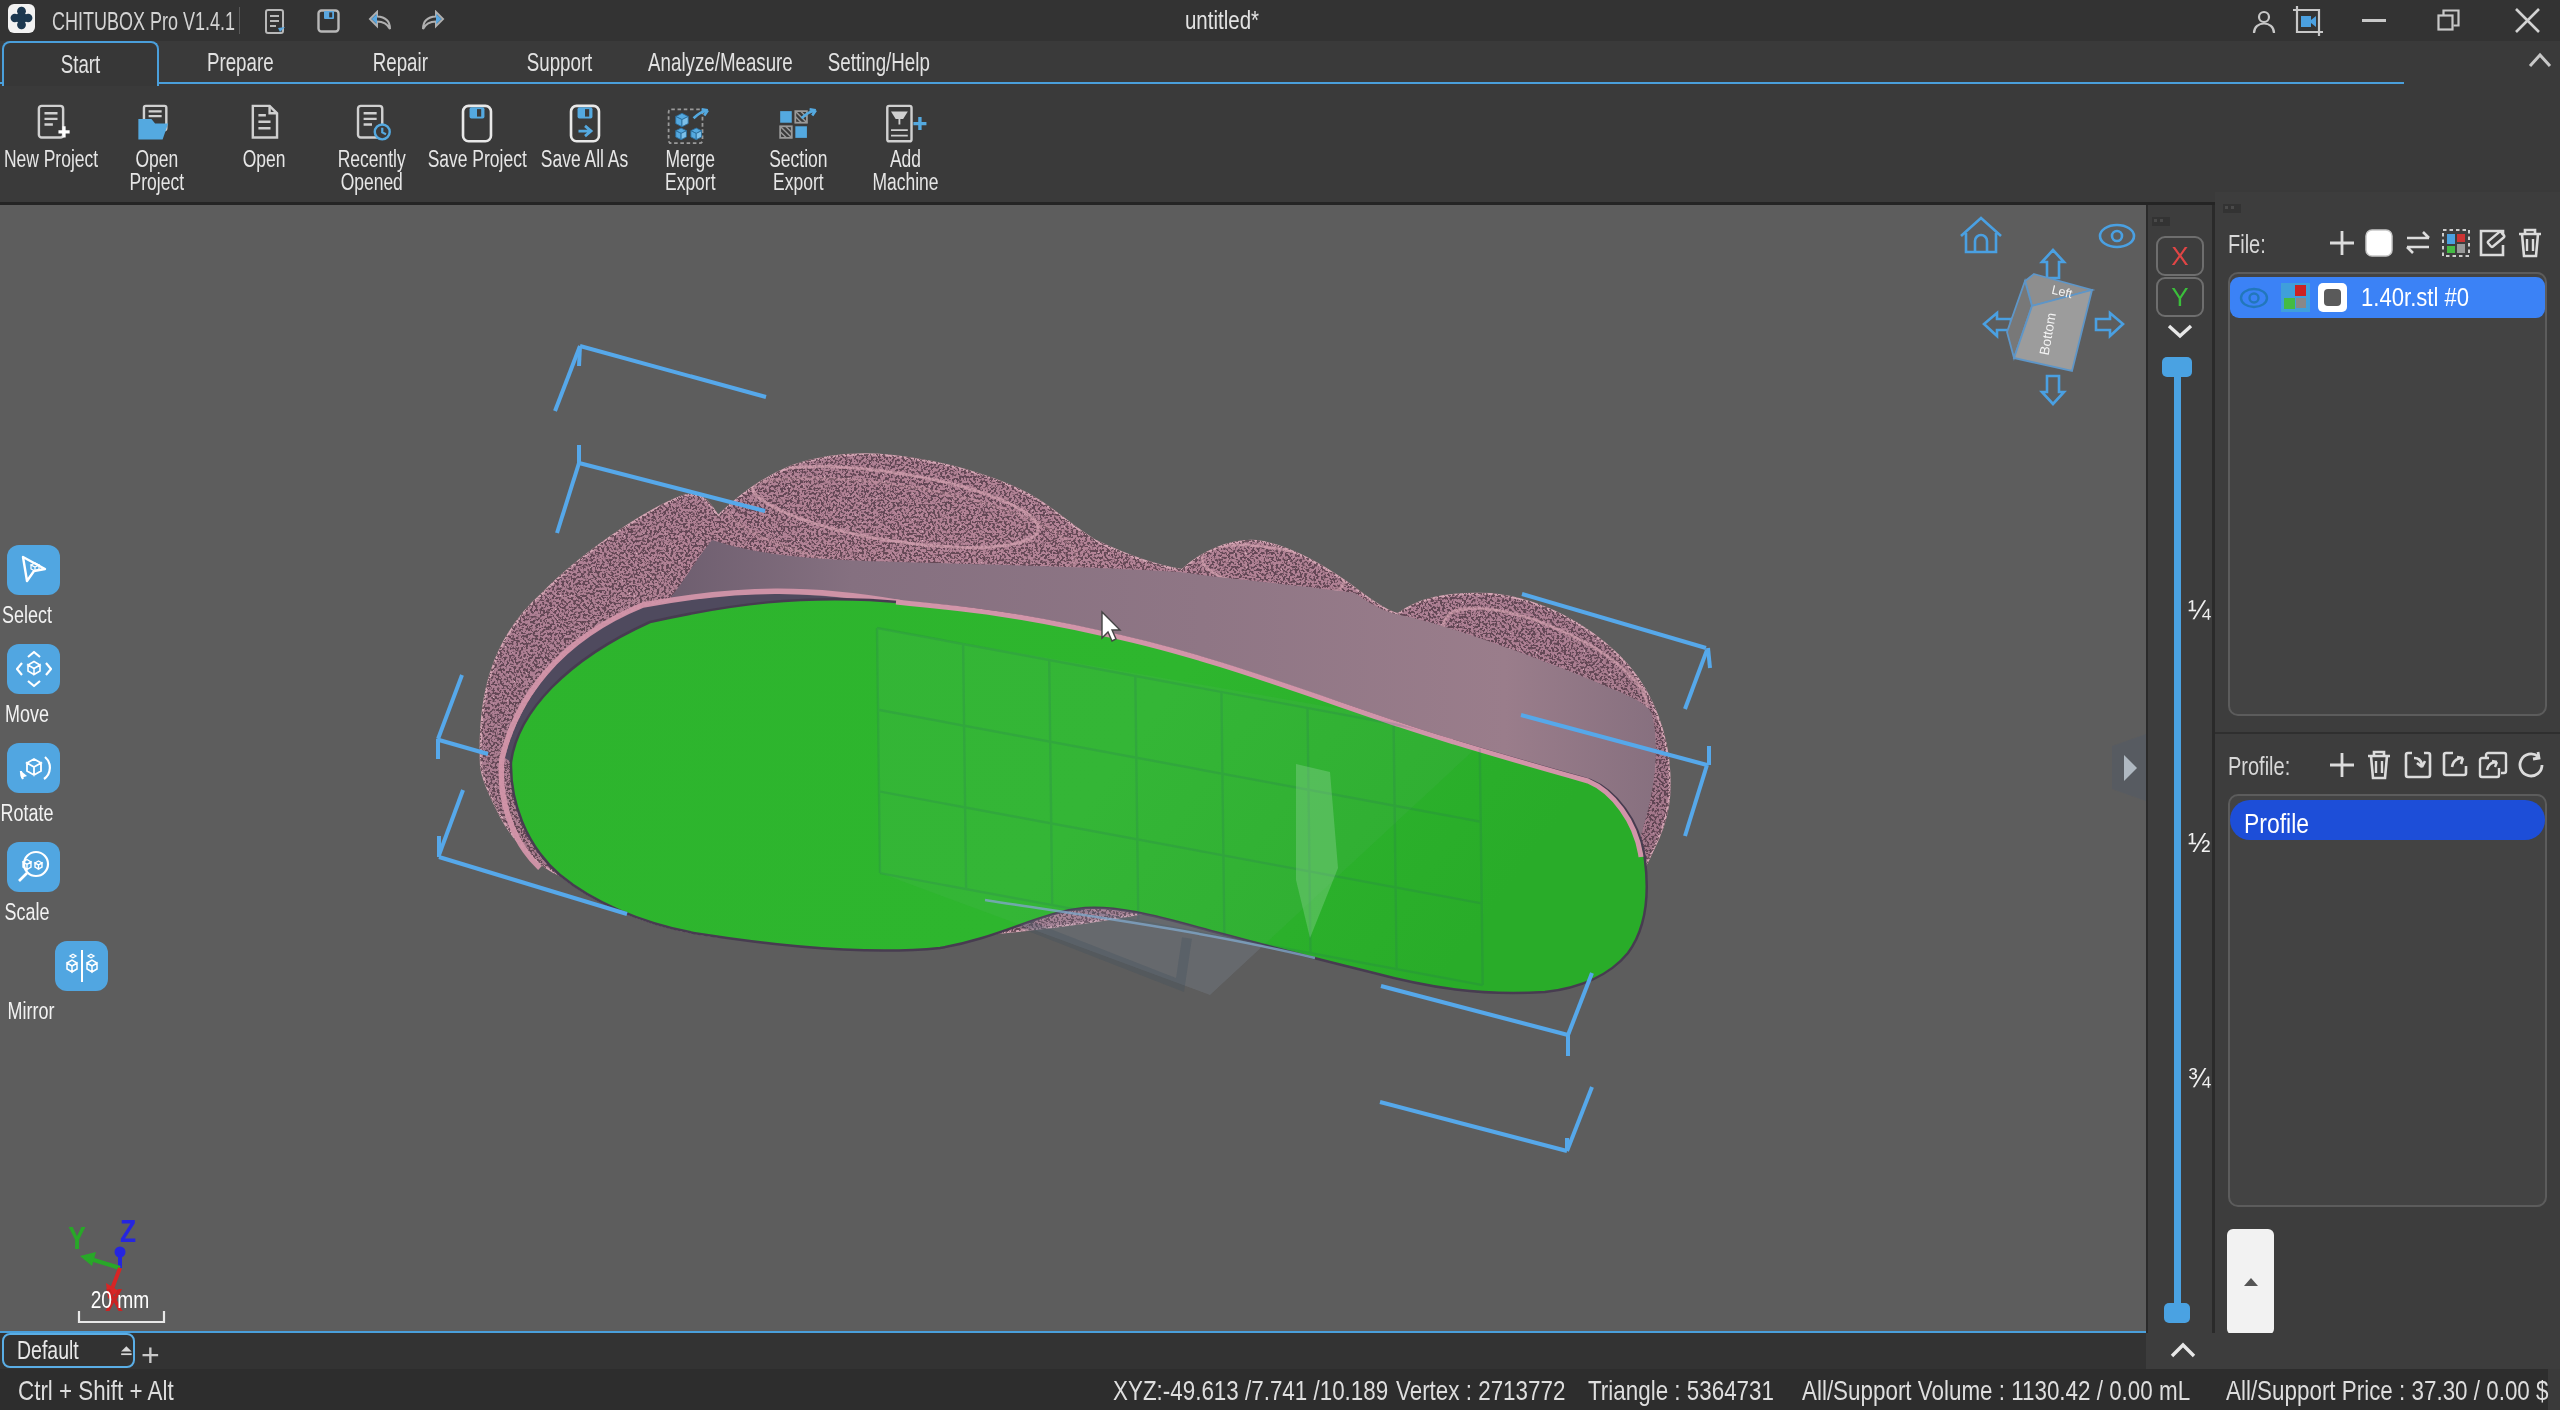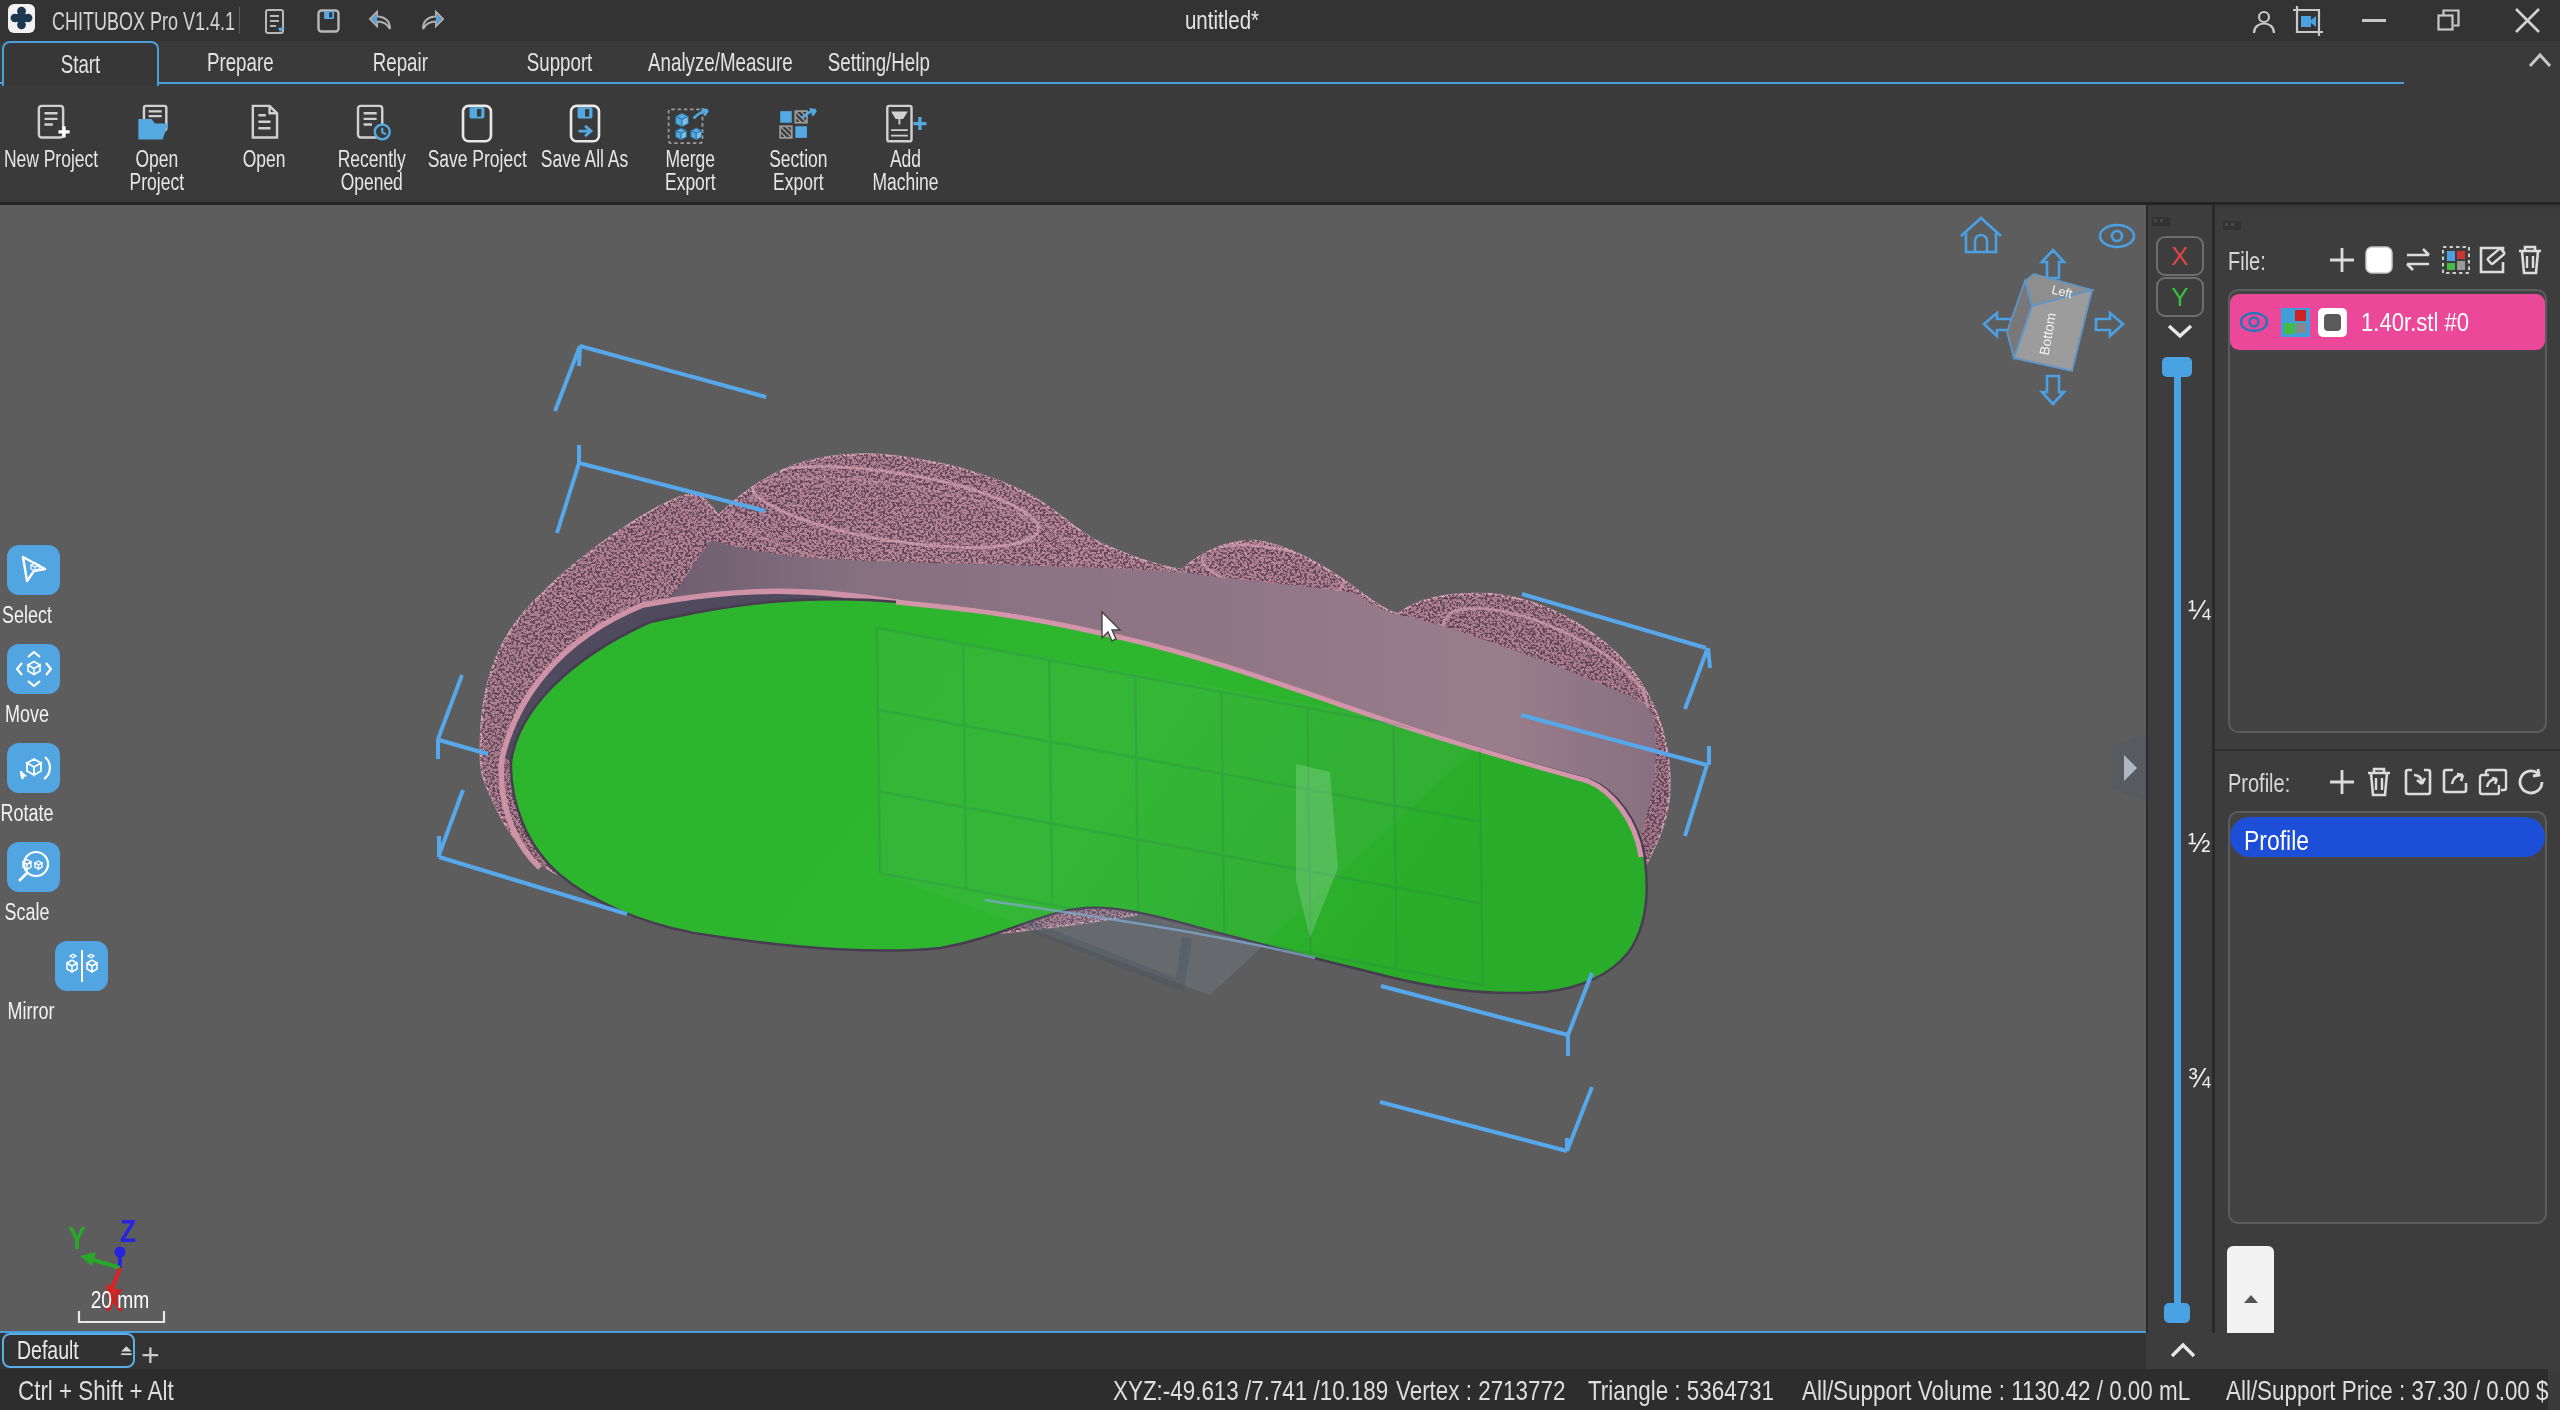--- a/index.html
+++ b/index.html
@@ -45,24 +45,24 @@
 #plusbtn { position:absolute; left:141px; top:1337px; color:#c8c8c8; font-size:32px; font-weight:300; }
 
 
 #strip { position:absolute; left:2148px; top:205px; width:64px; height:1164px; background:#3d3d3d; }
 #stripdiv1 { position:absolute; left:2146px; top:205px; width:2px; height:1164px; background:#2a2a2a; }
 #stripdiv2 { position:absolute; left:2212px; top:205px; width:3px; height:1164px; background:#2a2a2a; }
 .xybtn { position:absolute; left:8px; width:48px; height:40px; border:2px solid #6e6e6e; border-radius:9px; font-size:26px; display:flex; align-items:center; justify-content:center; }
 .frac { position:absolute; left:40px; color:#f0f0f0; font-size:27px; }
 
 
-#rpanel { position:absolute; left:2215px; top:209px; width:345px; height:1164px; background:#3d3d3d; }
+#rpanel { position:absolute; left:2215px; top:192px; width:345px; height:1164px; background:#3d3d3d; }
 .phead { position:absolute; color:#d8d8d8; font-size:25px; transform:scaleX(0.8); transform-origin:0 50%; }
 .pbox { position:absolute; left:13px; width:319px; background:#434343; border:2px solid #5c5c5c; border-radius:10px; }
-#fileitem { position:absolute; left:15px; top:85px; width:315px; height:56px; background:#ec4899; border-radius:9px; display:flex; align-items:center; }
+#fileitem { position:absolute; left:15px; top:85px; width:315px; height:41px; background:#3b82f6; border-radius:9px; display:flex; align-items:center; }
 #fileitem .fname { color:#ffffff; font-size:26px; margin-left:14px; transform:scaleX(0.85); transform-origin:0 50%; }
 #profitem { position:absolute; left:15px; top:608px; width:315px; height:40px; background:#1d4ed8; border-radius:20px; display:flex; align-items:flex-end; }
 #profitem span { color:#ffffff; font-size:27px; margin-left:14px; transform:scaleX(0.85); transform-origin:0 50%; }
 #spinbox { position:absolute; left:12px; top:1037px; width:47px; height:106px; background:#f2f2f2; border-radius:6px; }
 #spsbtn { position:absolute; left:64px; top:1037px; width:268px; height:106px; background:#4ba5e5; border-radius:8px; color:#ffffff; font-size:28px; display:flex; align-items:center; justify-content:center; }
 #spsbtn span { display:inline-block; transform:scaleX(0.88); white-space:nowrap; }
 
 
 #statusbar { position:absolute; left:0; top:1369px; width:2548px; height:41px; background:#2d2d2d; color:#dedede; font-size:28px; }
 #statusbar .s { position:absolute; top:6px; white-space:nowrap; transform:scaleX(0.8); transform-origin:0 50%; }

